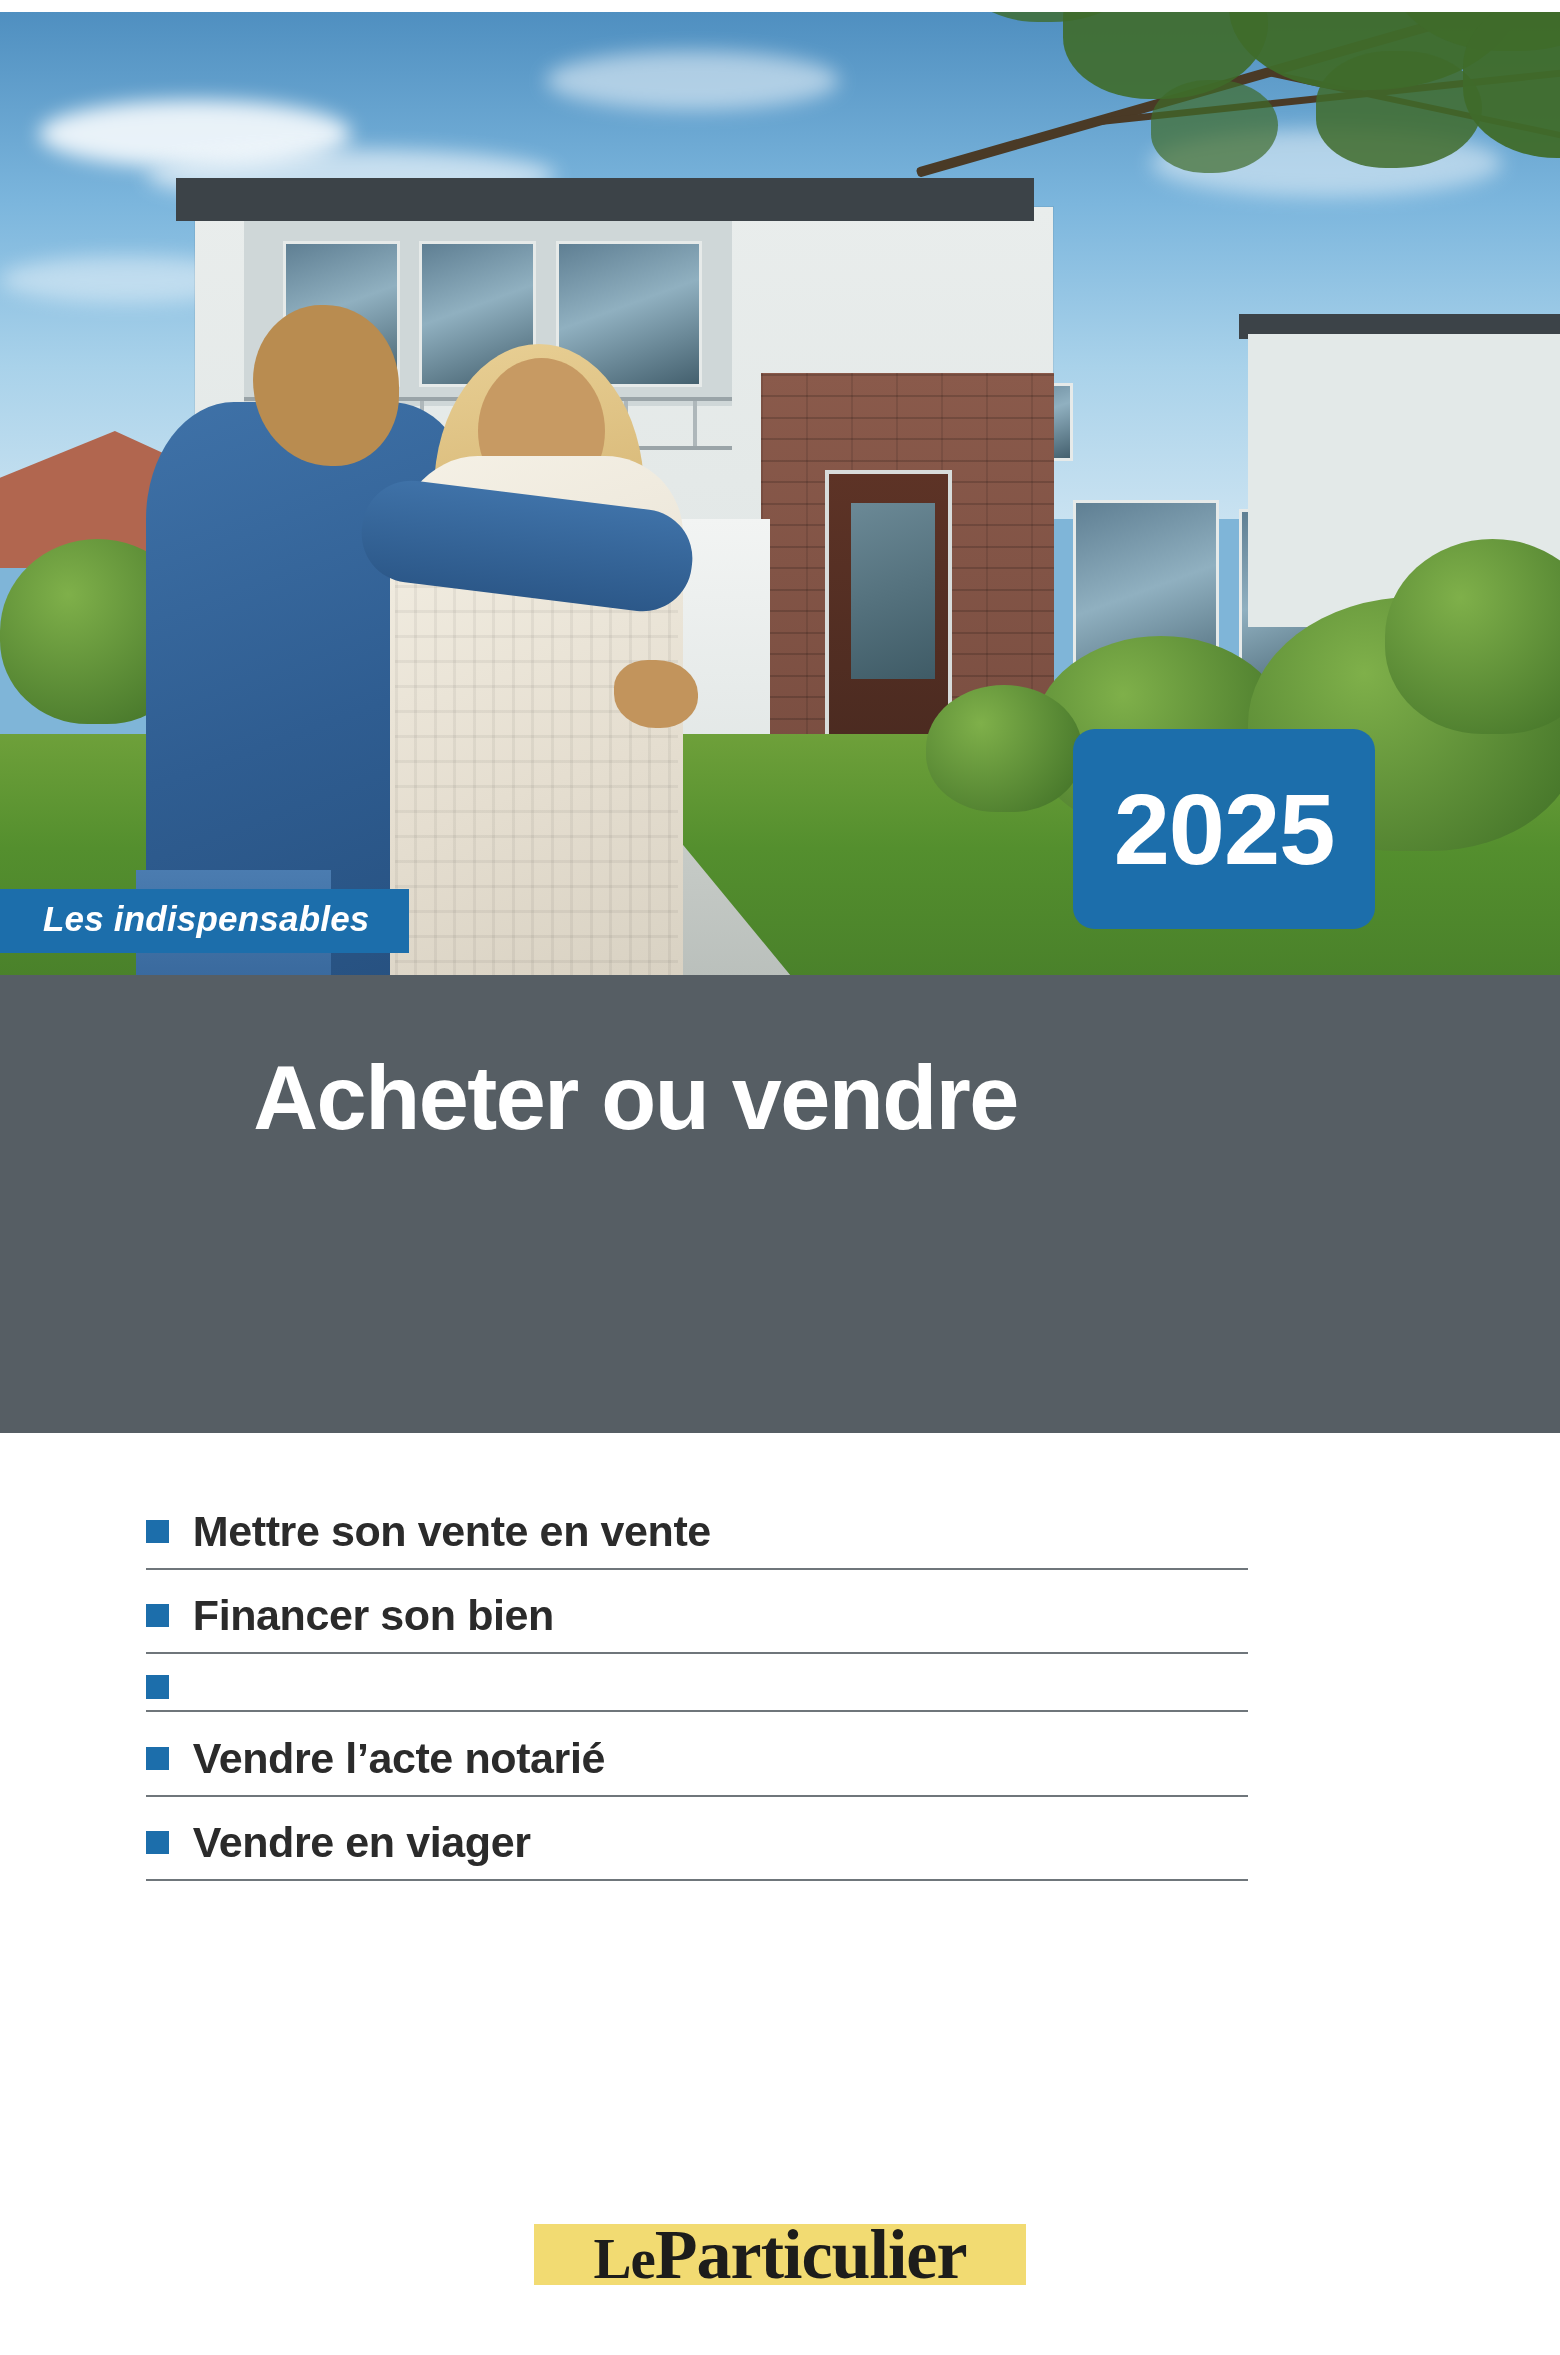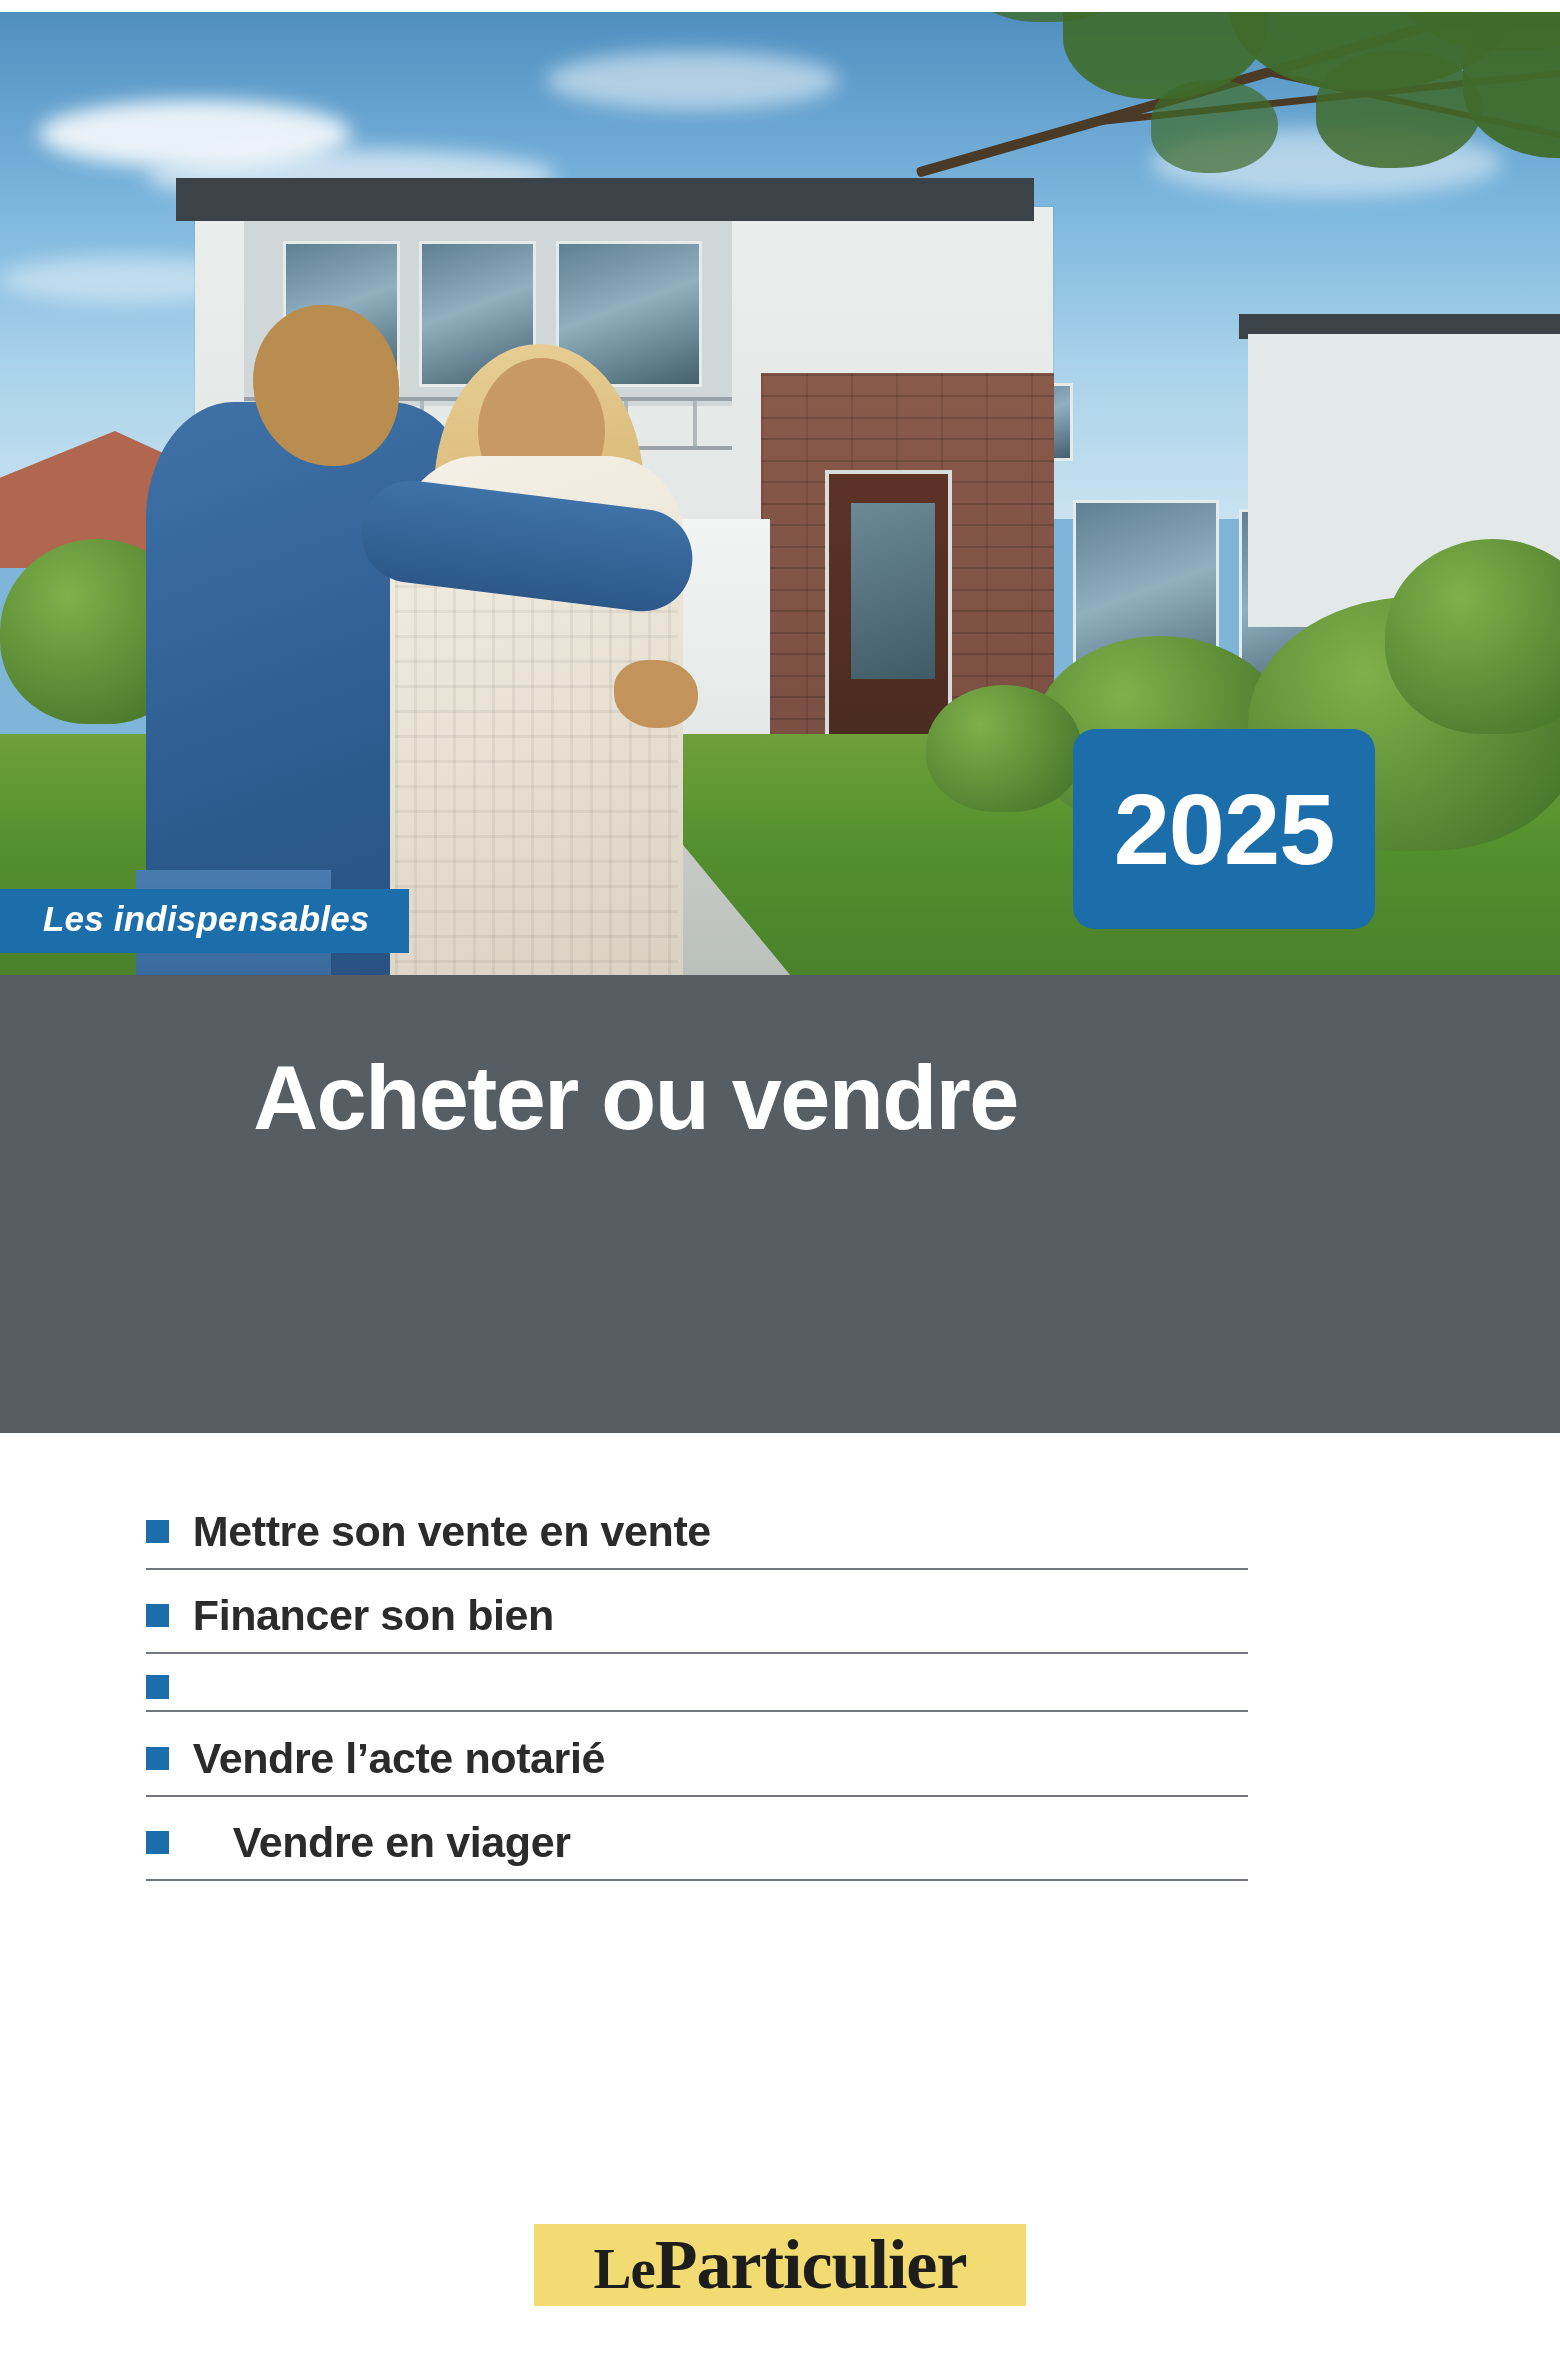--- a/index.html
+++ b/index.html
@@ -271,40 +271,40 @@
     width: 1102px;
   }
   .bullet-row {
     position: relative;
     padding: 0 0 11.7px 0;
     border-bottom: 2px solid #6f767b;
     margin-bottom: 21.5px;
     display: flex;
     align-items: center;
   }
-  .bullet-row:last-child { margin-bottom: 0; gap: 40px; }
+  .bullet-row:last-child { margin-bottom: 0; }
   .sq {
     width: 23.4px; height: 23.4px;
     background: #1c6eab;
     flex: 0 0 auto;
     margin-right: 23.4px;
   }
   .bullet-row .txt {
     color: #2b2b2b;
     font-size: 43px;
     font-weight: 700;
     letter-spacing: -0.4px;
     white-space: nowrap;
   }
 
   
   .logo {
     position: absolute;
     left: 534px; top: 2224px;
-    width: 492px; height: 82px;
+    width: 492px; height: 61px;
     background: #f2db72;
     display: flex; align-items: center; justify-content: center;
   }
   .logo-text {
     font-family: "Liberation Serif", serif;
     font-size: 70px;
     font-weight: 700;
     color: #1d1d1b;
     letter-spacing: -1px;
     line-height: 1;

